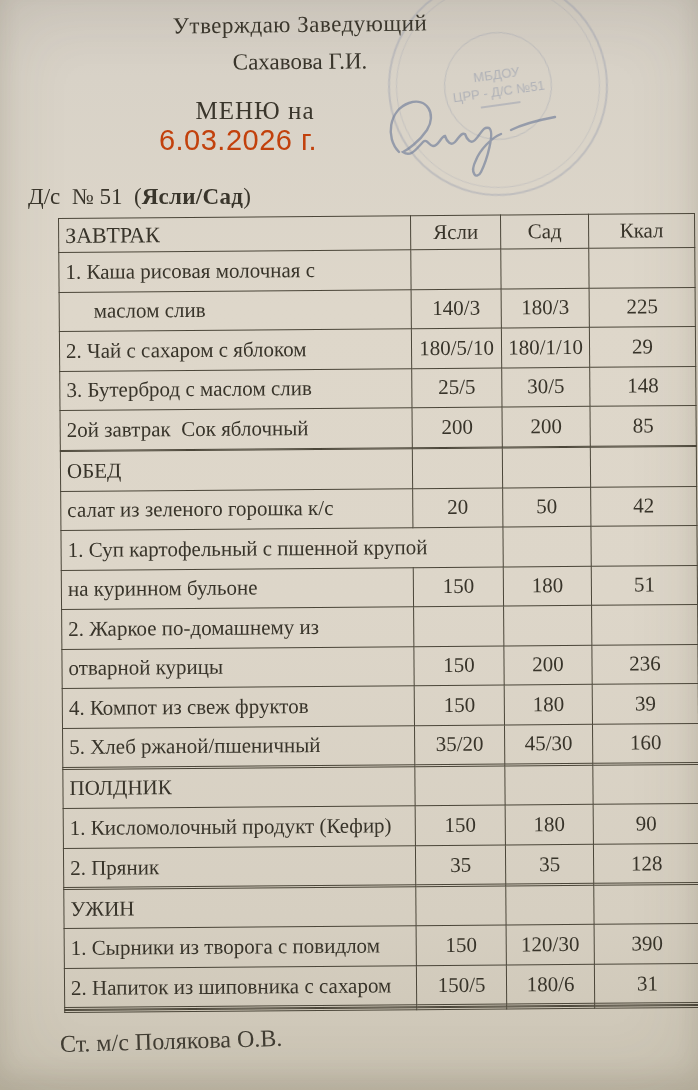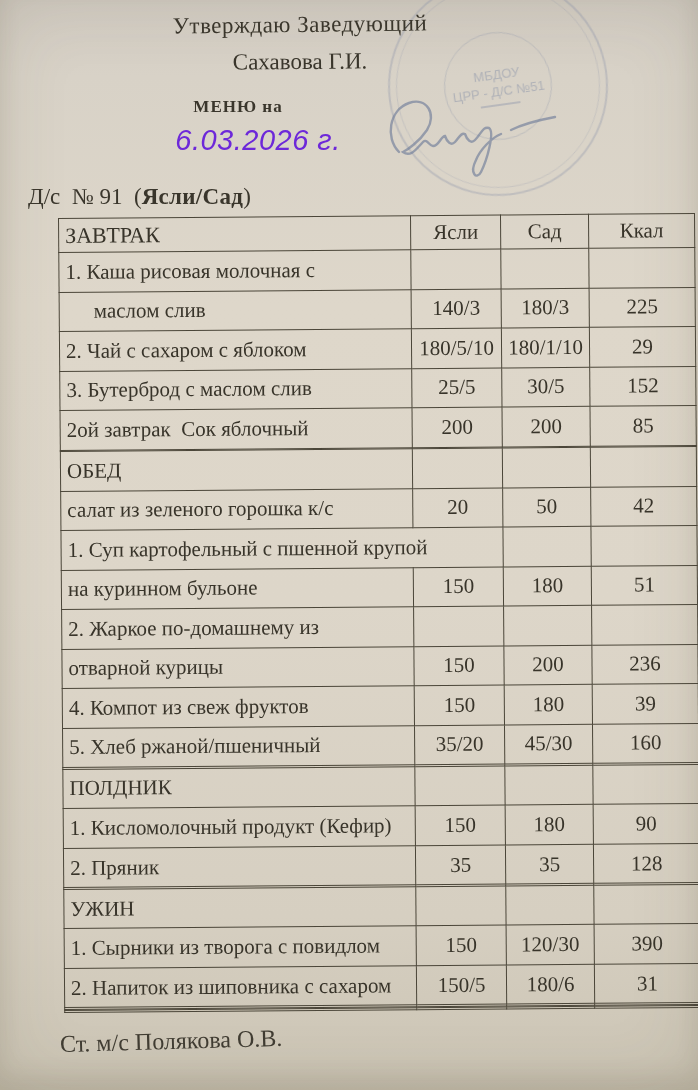--- a/index.html
+++ b/index.html
@@ -9,23 +9,23 @@
     font-family:"Liberation Serif", serif;
     color:#3a362c;
   }
   .vignette{position:absolute;inset:0;pointer-events:none;
     box-shadow:inset 0 0 70px rgba(95,85,60,.14), inset 0 -14px 22px rgba(60,50,30,.10);}
   .abs{position:absolute;}
   .center{text-align:center;}
   
   .approved1{left:100px;top:12px;width:400px;font-size:23px;letter-spacing:.5px;transform:rotate(-.7deg);}
   .approved2{left:100px;top:49px;width:400px;font-size:23px;transform:rotate(-.5deg);}
-  .menu-title{left:38px;top:97px;width:400px;font-size:17px;letter-spacing:1px;font-weight:bold;}
-  .menu-date{left:58px;top:124px;width:400px;font-size:29px;
-    font-family:"Liberation Sans", sans-serif;color:#6d28d9;letter-spacing:.5px;font-style:italic;}
+  .menu-title{left:55px;top:97px;width:400px;font-size:25px;letter-spacing:1px;}
+  .menu-date{left:38px;top:124px;width:400px;font-size:29px;
+    font-family:"Liberation Sans", sans-serif;color:#c2410c;letter-spacing:.5px;}
   .subtitle{left:28px;top:184px;font-size:23px;white-space:pre;}
   .subtitle b{letter-spacing:.3px;margin-top:44px;}
   .footer{left:60px;top:1028px;font-size:24px;transform:rotate(-1.6deg);color:#403c32;}
   
   .stamp{left:388px;top:-24px;width:220px;height:220px;opacity:.5;filter:blur(.7px);
     color:#7e8cab;transform:rotate(-8deg);}
   .stamp .ring{position:absolute;border-radius:50%;}
   .stamp .r1{inset:0;border:2px solid rgba(120,132,162,.55);}
   .stamp .r2{inset:8px;border:1px solid rgba(120,132,162,.40);}
   .stamp .r3{inset:56px;border:1.5px solid rgba(120,132,162,.55);}
@@ -67,21 +67,21 @@
     <path d="M16 62 C2 48 6 20 26 13 C44 7 54 24 44 40 C36 52 24 60 20 62 C28 68 34 58 40 52 C44 48 46 56 50 56 C56 56 58 46 62 46 C64 52 68 56 72 52 C76 48 78 42 82 44 C84 50 88 54 92 50 C98 44 100 36 106 38 C112 42 104 70 98 82 C94 90 86 84 93 70 C97 60 108 48 118 44"></path>
     <path d="M128 40 C140 34 156 30 172 27"></path>
   </g>
 </svg>
 
 <div class="abs center approved1">Утверждаю Заведующий</div>
 <div class="abs center approved2">Сахавова Г.И.</div>
 <div class="abs center menu-title">МЕНЮ на</div>
 <div class="abs center menu-date">6.03.2026 г.</div>
 
-<div class="abs subtitle"><span>Д/с  № 91  (</span><b>Ясли/Сад</b><span>)</span></div>
+<div class="abs subtitle"><span>Д/с  № 51  (</span><b>Ясли/Сад</b><span>)</span></div>
 
 <div class="abs menu-table-wrap">
 <table>
   <colgroup>
         <col style="width:352px">
         <col style="width:90px">
         <col style="width:88px">
         <col style="width:106px">
       </colgroup>
   <tbody>
@@ -106,21 +106,21 @@
   <tr>
     <td class="c-name">2. Чай с сахаром с яблоком</td>
     <td class="c-num">180/5/10</td>
     <td class="c-num">180/1/10</td>
     <td class="c-num">29</td>
   </tr>
   <tr>
     <td class="c-name">3. Бутерброд с маслом слив</td>
     <td class="c-num">25/5</td>
     <td class="c-num">30/5</td>
-    <td class="c-num">152</td>
+    <td class="c-num">148</td>
   </tr>
   <tr>
     <td class="c-name">2ой завтрак  Сок яблочный</td>
     <td class="c-num">200</td>
     <td class="c-num">200</td>
     <td class="c-num">85</td>
   </tr>
   <tr>
     <td class="c-name"></td>
     <td class="c-num"></td>

